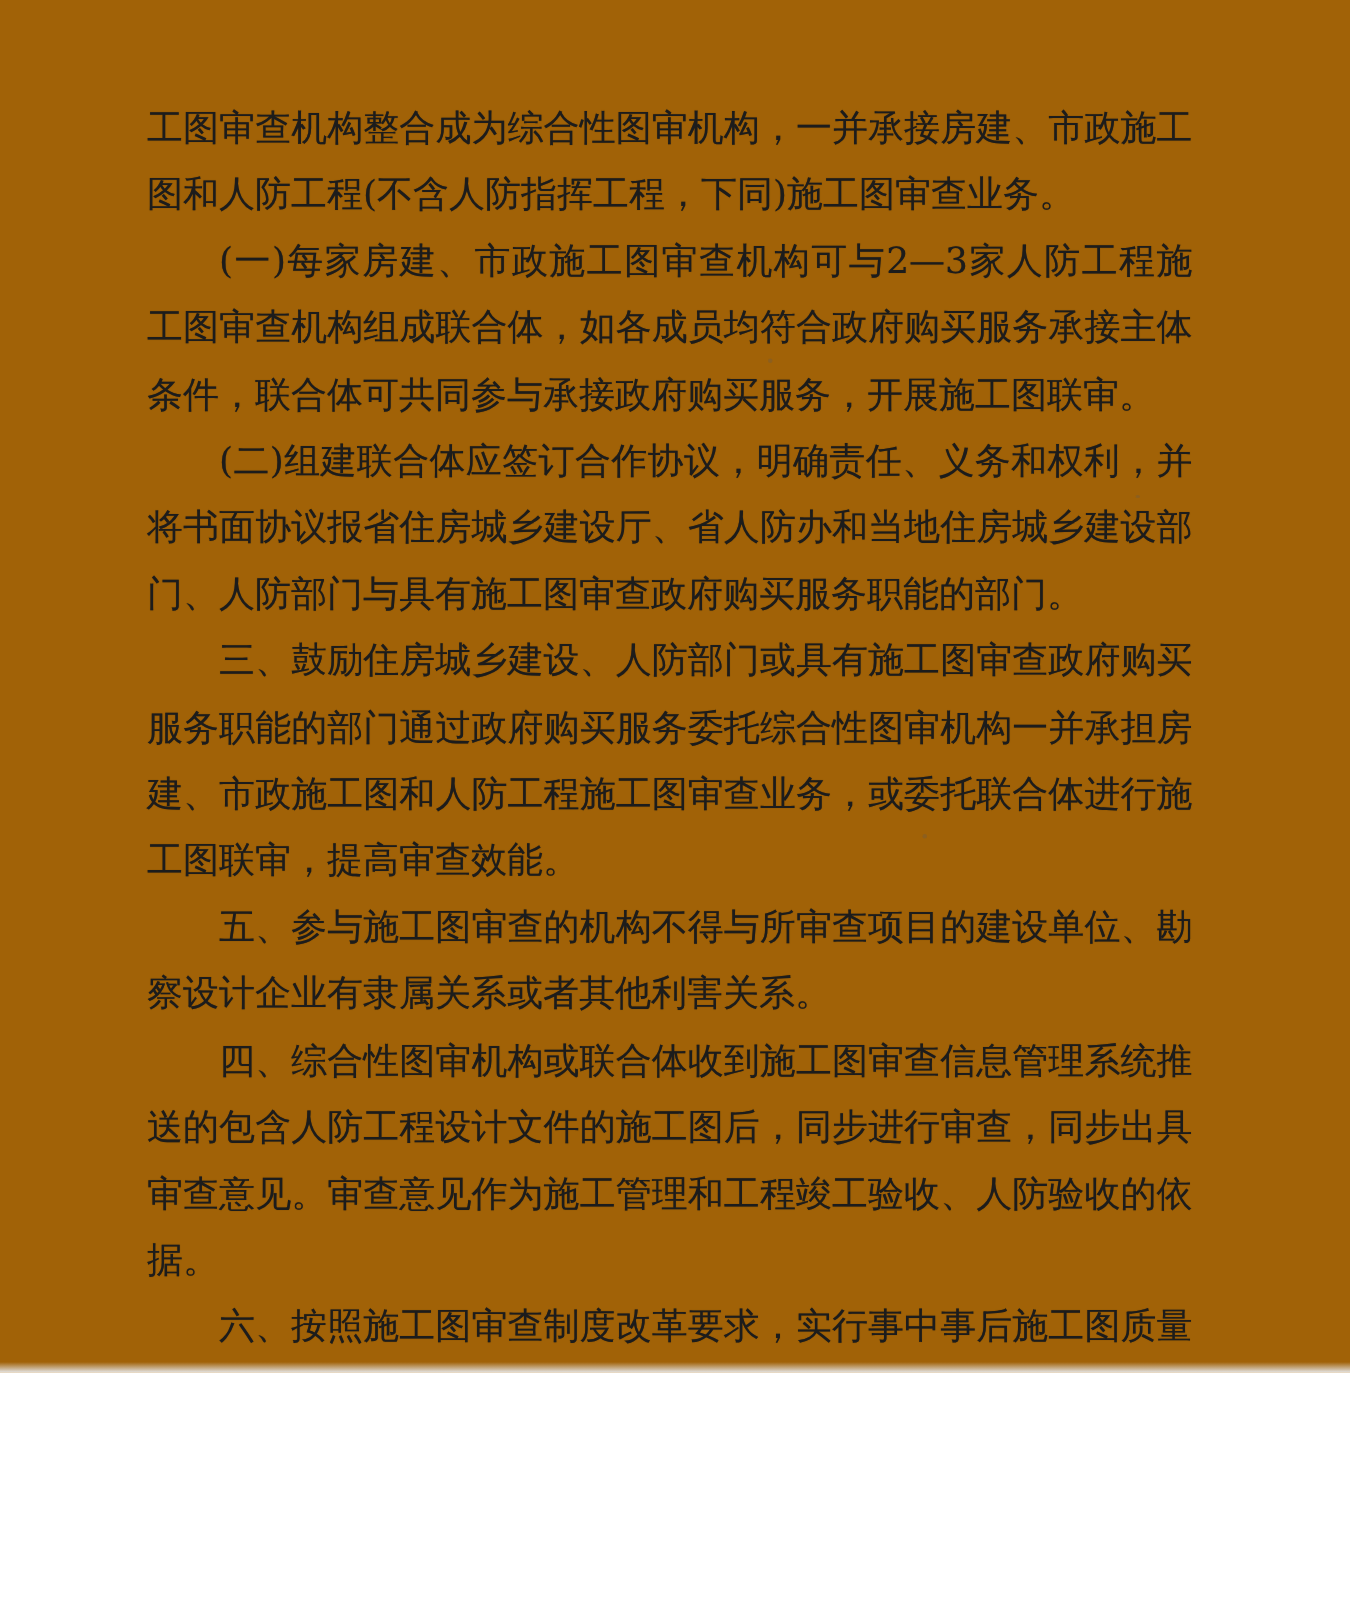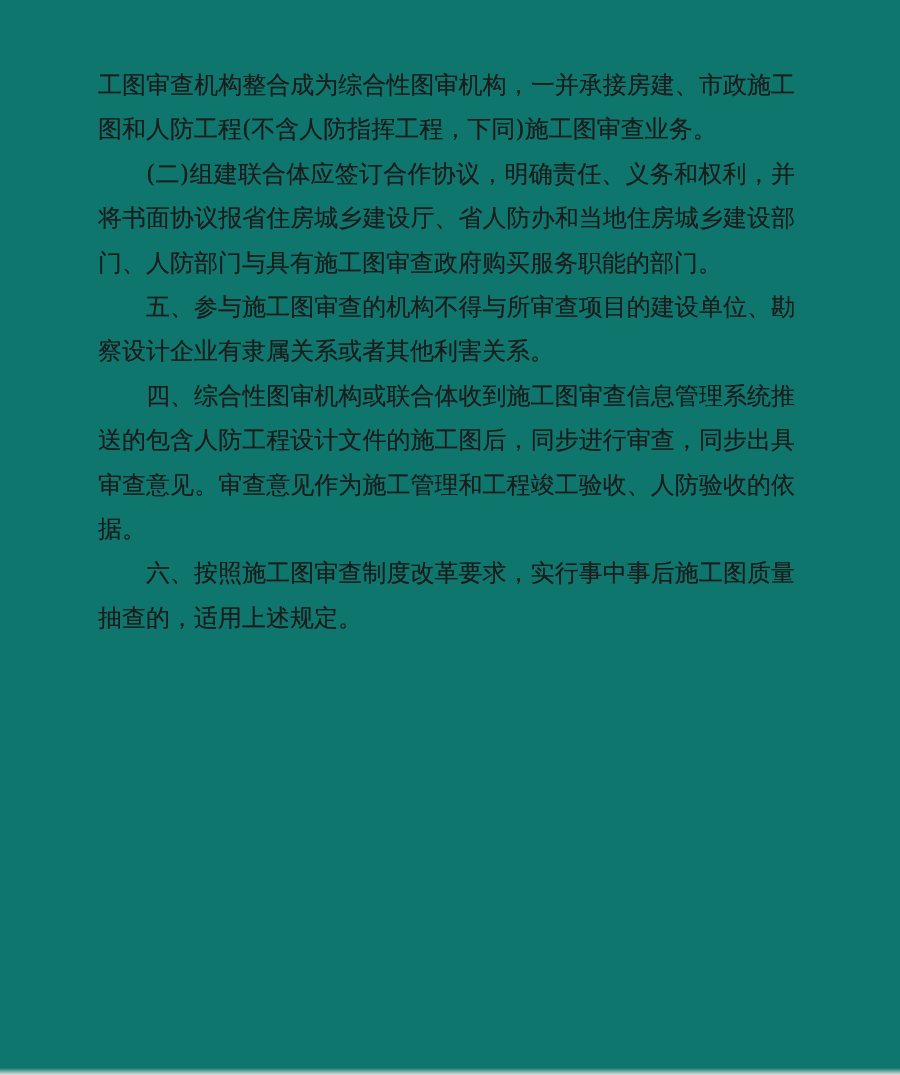--- a/index.html
+++ b/index.html
@@ -3,22 +3,22 @@
 <meta charset="utf-8">
 <style>
   html, body {
     margin: 0;
     padding: 0;
     background: #ffffff;
   }
   .scan-page {
     position: relative;
     width: 900px;
-    height: 1075px;
-    background: #0f766e;
+    height: 915px;
+    background: #a16207;
     overflow: hidden;
     font-family: "DejaVu Serif", serif;
   }
   .text-block {
     position: absolute;
     left: 98px;
     top: 63px;
     width: 697px;
     font-size: 24px;
     line-height: 44.4px;
@@ -56,21 +56,23 @@
   .speck.s4 { left: 452px; top: 742px; width: 2px; height: 3px; }
   .speck.s5 { left: 142px; top: 1006px; width: 2px; height: 2px; }
 </style>
 </head>
 <body>
 
 <div class="scan-page">
   <div class="text-block">
 
   <p class="no-indent">工图审查机构整合成为综合性图审机构，一并承接房建、市政施工图和人防工程(不含人防指挥工程，下同)施工图审查业务。</p>
+      <p>(一)每家房建、市政施工图审查机构可与2—3家人防工程施工图审查机构组成联合体，如各成员均符合政府购买服务承接主体条件，联合体可共同参与承接政府购买服务，开展施工图联审。</p>
       <p>(二)组建联合体应签订合作协议，明确责任、义务和权利，并将书面协议报省住房城乡建设厅、省人防办和当地住房城乡建设部门、人防部门与具有施工图审查政府购买服务职能的部门。</p>
+      <p>三、鼓励住房城乡建设、人防部门或具有施工图审查政府购买服务职能的部门通过政府购买服务委托综合性图审机构一并承担房建、市政施工图和人防工程施工图审查业务，或委托联合体进行施工图联审，提高审查效能。</p>
       <p>五、参与施工图审查的机构不得与所审查项目的建设单位、勘察设计企业有隶属关系或者其他利害关系。</p>
       <p>四、综合性图审机构或联合体收到施工图审查信息管理系统推送的包含人防工程设计文件的施工图后，同步进行审查，同步出具审查意见。审查意见作为施工管理和工程竣工验收、人防验收的依据。</p>
       <p>六、按照施工图审查制度改革要求，实行事中事后施工图质量抽查的，适用上述规定。</p>
     </div>
   <span class="speck s1"></span>
   <span class="speck s2"></span>
   <span class="speck s3"></span>
   <span class="speck s4"></span>
   <span class="speck s5"></span>
   <div class="scan-edge-bottom"></div>

